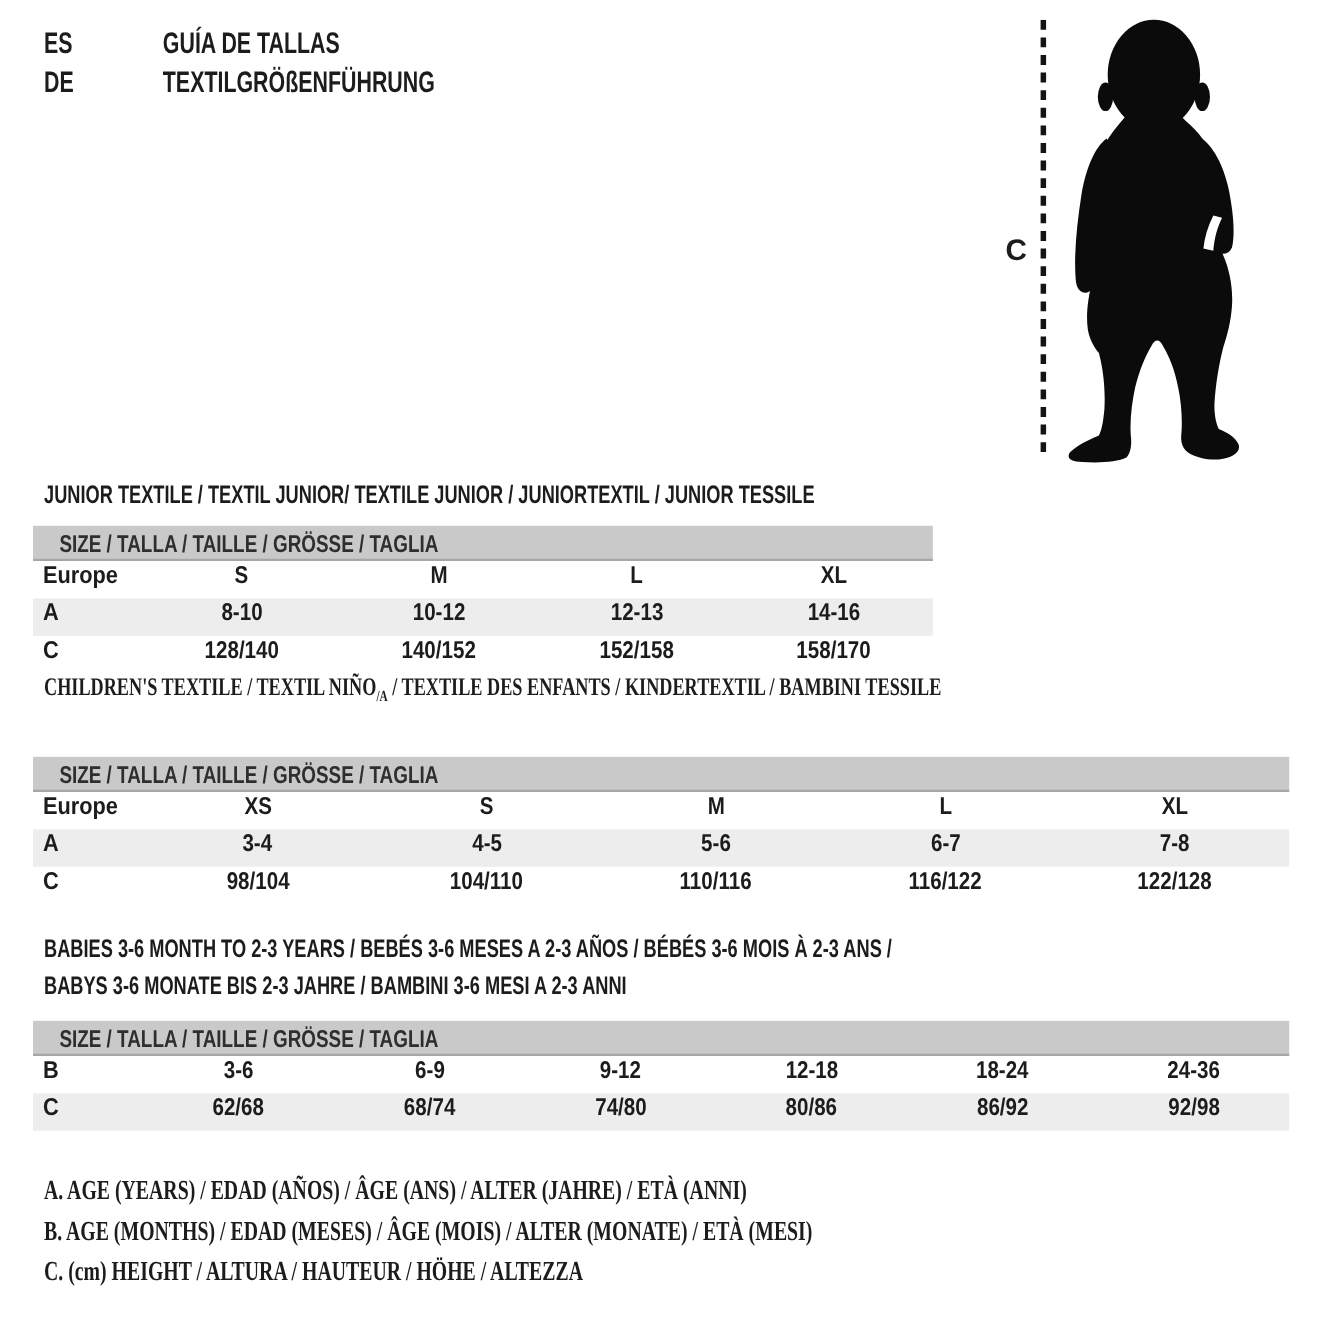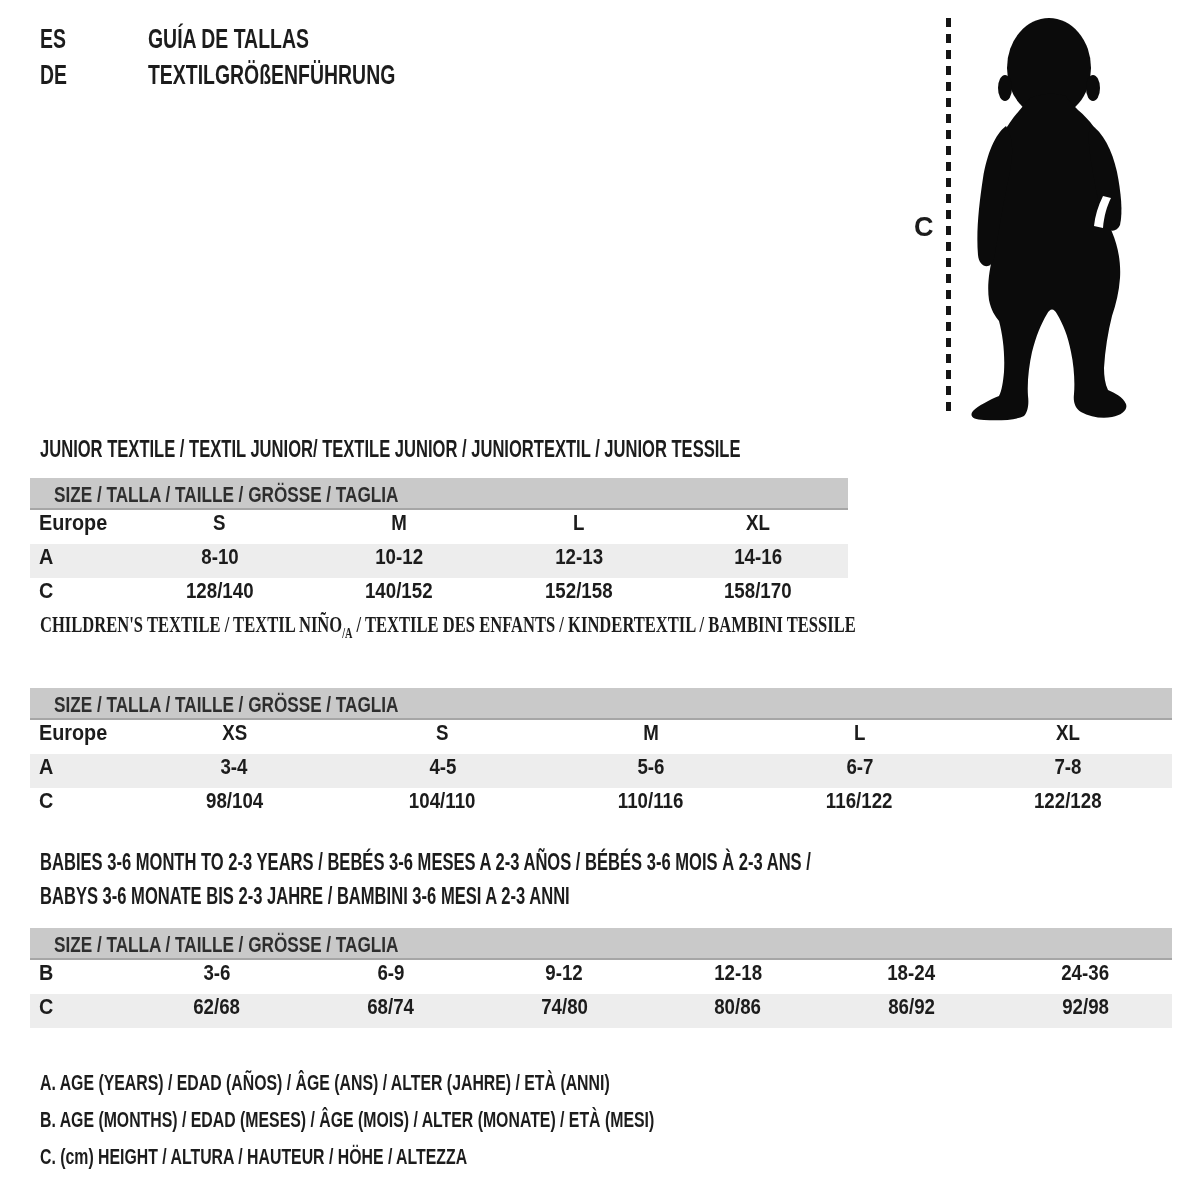--- a/index.html
+++ b/index.html
@@ -49,21 +49,21 @@
     font-size: 22px; color: #2e2e2e;
   }
   .rows { width: 100%; }
   .trow { display: flex; height: 34px; align-items: flex-start; }
   .rows .trow:nth-child(even) { background: var(--shade, #ededed); }
   .tlabel { width: 100px; padding-left: 9px; box-sizing: border-box; font-size: 22px; flex: none; }
   .tcell { flex: 1; text-align: center; font-size: 22px; }
 
   
   .legend { position: absolute; left: 40px; top: 1064px; }
-  .legend-line { height: 37px; display: flex; align-items: center; font-size: 22px; }
+  .legend-line { height: 37px; display: flex; align-items: center; font-size: 25px; font-family: Liberation Serif, serif; }
 </style>
 </head>
 <body>
 
 <div class="canvas" style="--text: #1c1c1c; --bar: #c9c9c9; --shade: #ededed;">
 
   <div class="langs">
       <div class="lang-row">
         <span class="lang-code"><span class="cnd">ES</span></span>
         <span class="lang-label"><span class="cnd">GUÍA DE TALLAS</span></span>

